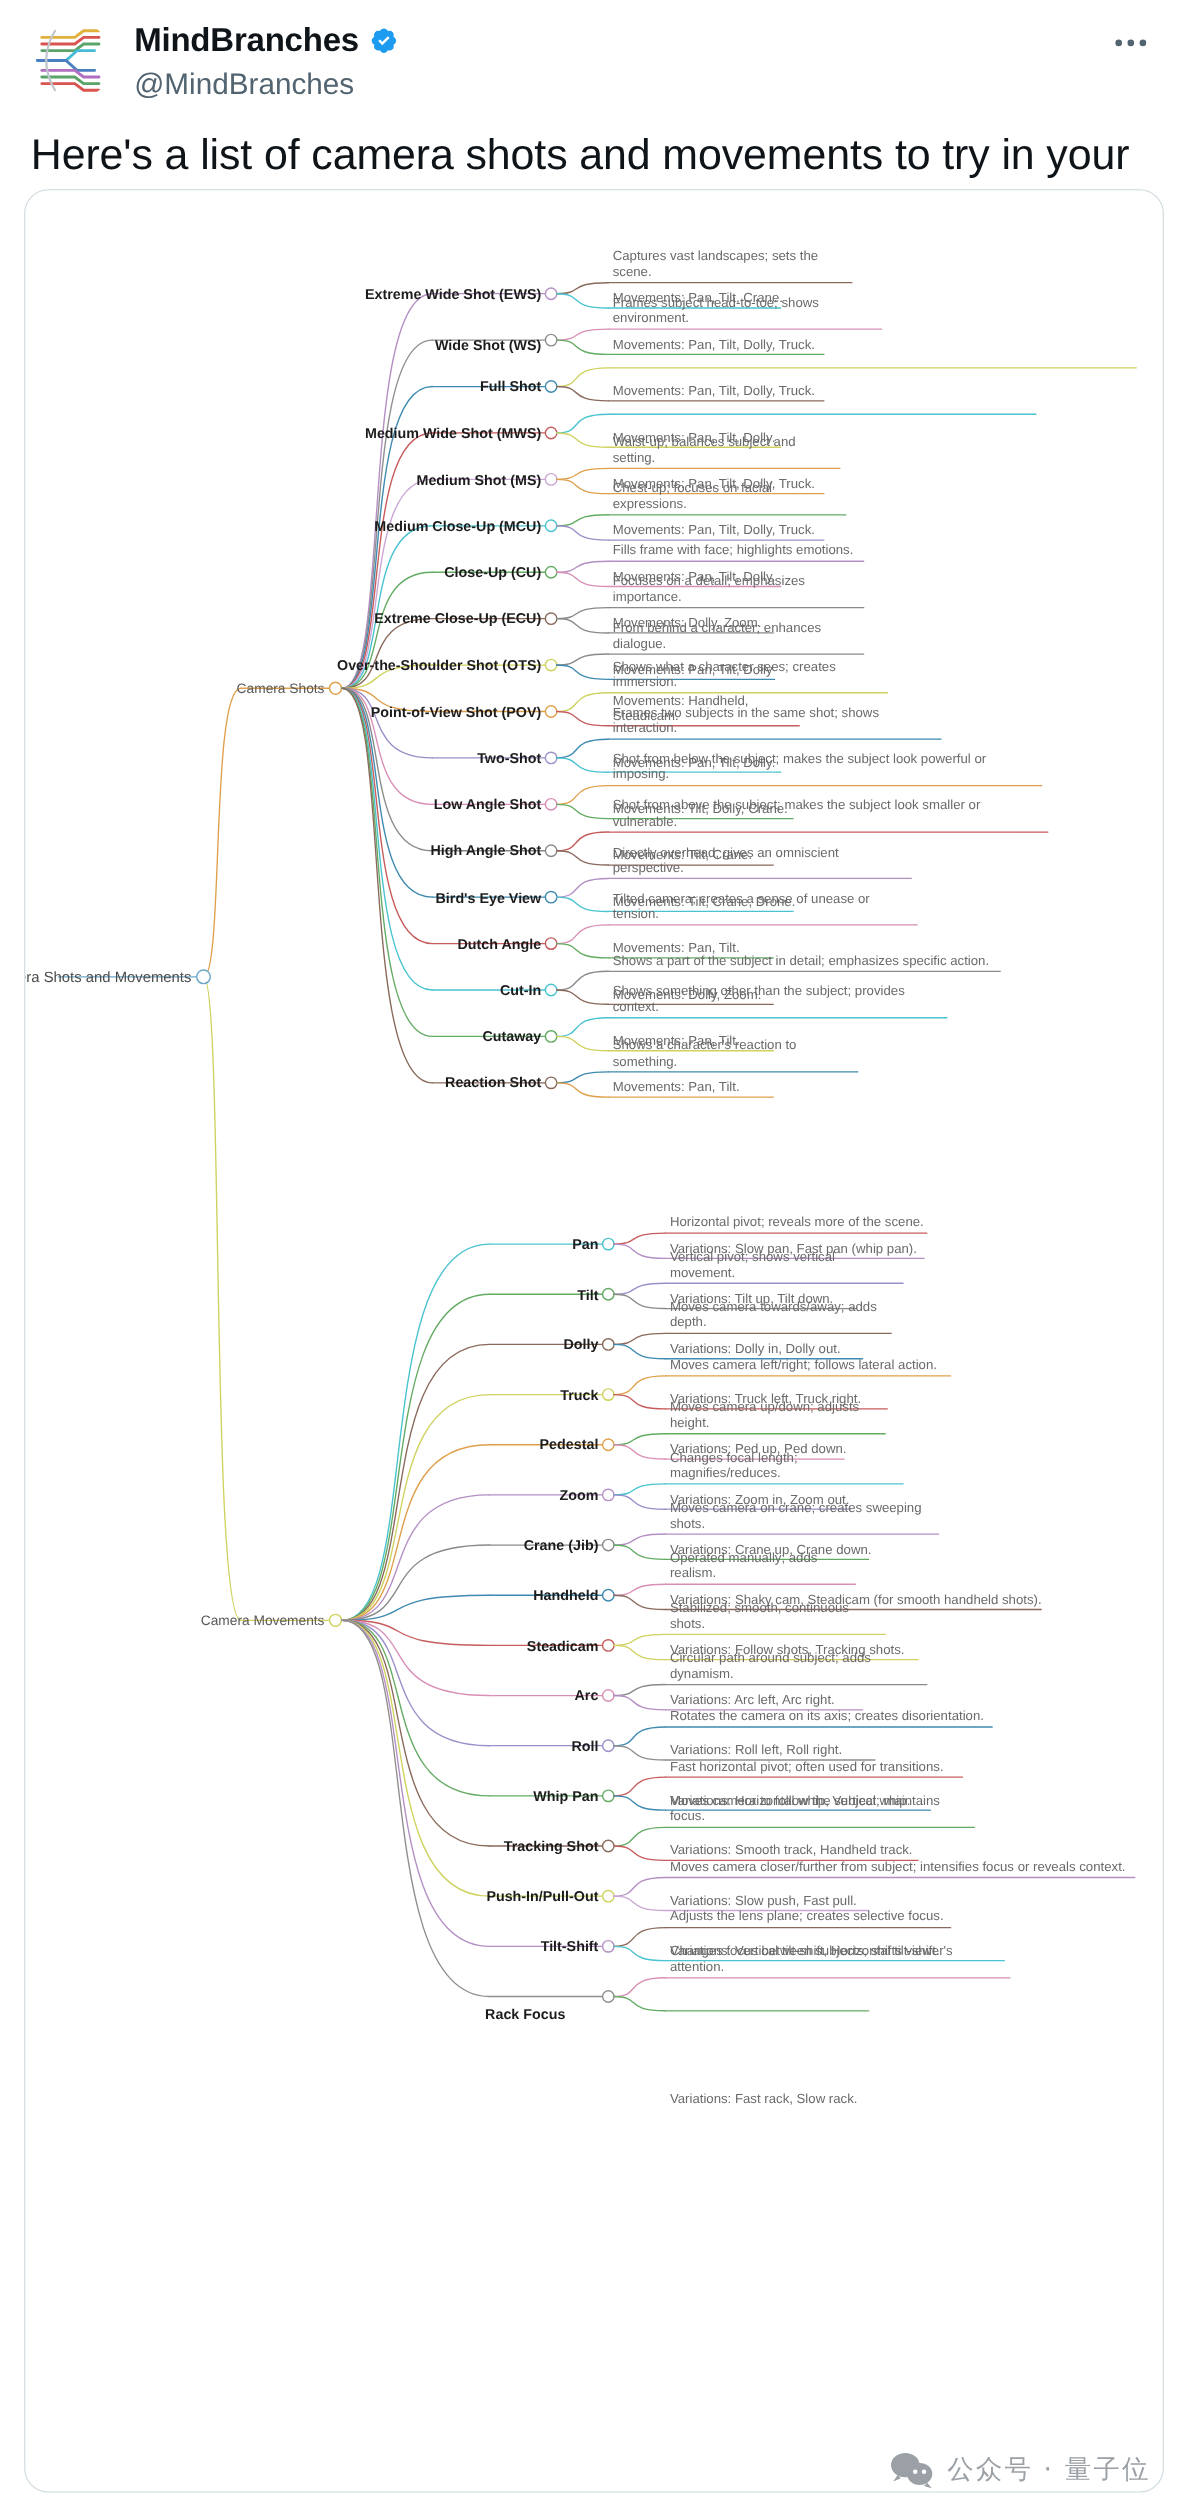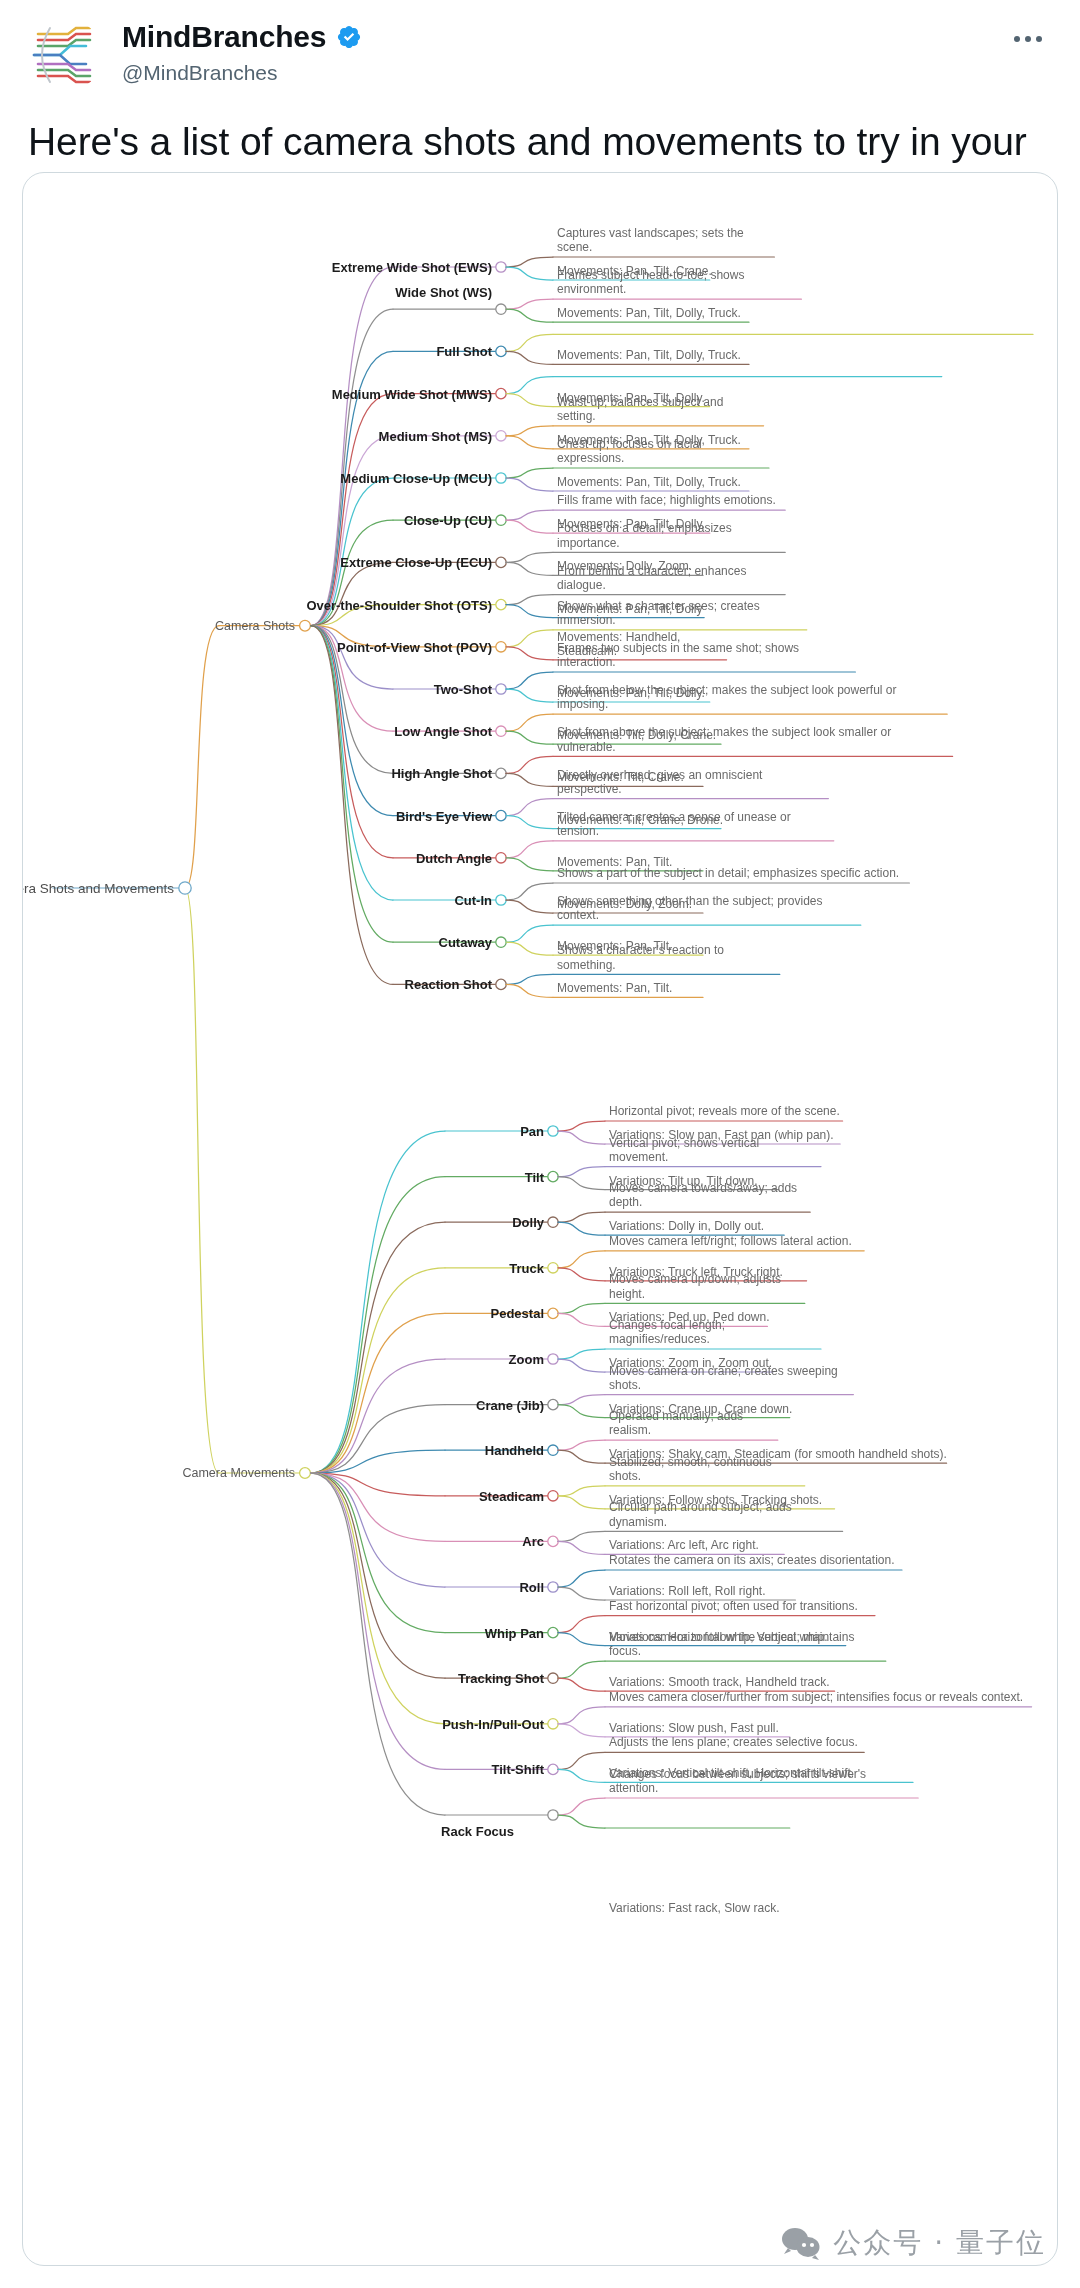--- a/index.html
+++ b/index.html
@@ -29,21 +29,21 @@
   }
   .avatar svg { display:block; }
   .names { flex:1 1 auto; padding-top:2px; }
   .displayname-row { display:flex; align-items:center; gap:10px; }
   .displayname {
     font-size:30px; font-weight:bold; letter-spacing:-0.2px; color:#0f1419;
     line-height:1.15;
   }
   .verified { width:26px; height:26px; flex:0 0 26px; }
   .handle {
-    font-size:21px; color:#536471; margin-top:5px; line-height:1.2;
+    font-size:27px; color:#536471; margin-top:5px; line-height:1.2;
   }
   .more-btn {
     position:absolute; right:30px; top:24px;
     width:44px; height:30px;
     display:flex; align-items:center; justify-content:center;
     gap:5px;
   }
   .more-btn i {
     display:block; width:6px; height:6px; border-radius:50%;
     background:#536471;
@@ -98,21 +98,21 @@
     line-height:1.18;
     white-space:normal;
   }
 
   
   .watermark {
     position:absolute;
     right:34px; bottom:26px;
     display:flex; align-items:center; gap:12px;
     color:#9aa0a6;
-    font-size:28px;
+    font-size:24px;
     letter-spacing:2px;
     font-family:"DejaVu Sans", sans-serif;
   }
   .wm-icon { width:40px; height:34px; }
 </style>
 </head>
 <body>
 
 <div class="post-header">
 
@@ -404,21 +404,21 @@
         <path d="M582 1625 H895.2" fill="none" stroke="#d98fb6" stroke-width="1.2" stroke-linecap="round"></path>
         <path d="M535 1642 C560.85 1642,543.46 1655,582 1655" fill="none" stroke="#63ab63" stroke-width="1.25" stroke-linecap="round"></path>
         <path d="M582 1655 H766.8" fill="none" stroke="#63ab63" stroke-width="1.2" stroke-linecap="round"></path>
       </svg>
   <div class="nd nd-cat" style="left: auto; top: 452.7px; right: 762px;">Camera Shots</div>
       <div class="nd nd-cat" style="left: auto; top: 1300px; right: 762px;">Camera Movements</div>
       <div class="nd nd-root" style="left: auto; top: 715px; right: 883px;">Camera Shots and Movements</div>
       <div class="nd nd-topic" style="left: auto; top: 94px; right: 565px;">Extreme Wide Shot (EWS)</div>
       <div class="nd nd-leaf" style="left: 534px; top: 81px; width: 217.3px; transform: translateY(-100%);">Captures vast landscapes; sets the scene.</div>
       <div class="nd nd-leaf" style="left: 534px; top: 105px; width: 156.8px; transform: translateY(-100%);">Movements: Pan, Tilt, Crane.</div>
-      <div class="nd nd-topic" style="left: auto; top: 119px; right: 565px;">Wide Shot (WS)</div>
+      <div class="nd nd-topic" style="left: auto; top: 141px; right: 565px;">Wide Shot (WS)</div>
       <div class="nd nd-leaf" style="left: 534px; top: 123.2px; width: 243.8px; transform: translateY(-100%);">Frames subject head-to-toe; shows environment.</div>
       <div class="nd nd-leaf" style="left: 534px; top: 147.2px; width: 196px; transform: translateY(-100%);">Movements: Pan, Tilt, Dolly, Truck.</div>
       <div class="nd nd-topic" style="left: auto; top: 178.4px; right: 565px;">Full Shot</div>
       <div class="nd nd-leaf" style="left: 534px; top: 189.4px; width: 196px; transform: translateY(-100%);">Movements: Pan, Tilt, Dolly, Truck.</div>
       <div class="nd nd-topic" style="left: auto; top: 220.6px; right: 565px;">Medium Wide Shot (MWS)</div>
       <div class="nd nd-leaf" style="left: 534px; top: 231.6px; width: 156.8px; transform: translateY(-100%);">Movements: Pan, Tilt, Dolly.</div>
       <div class="nd nd-topic" style="left: auto; top: 262.8px; right: 565px;">Medium Shot (MS)</div>
       <div class="nd nd-leaf" style="left: 534px; top: 249.8px; width: 206.7px; transform: translateY(-100%);">Waist-up; balances subject and setting.</div>
       <div class="nd nd-leaf" style="left: 534px; top: 273.8px; width: 196px; transform: translateY(-100%);">Movements: Pan, Tilt, Dolly, Truck.</div>
       <div class="nd nd-topic" style="left: auto; top: 305px; right: 565px;">Medium Close-Up (MCU)</div>

